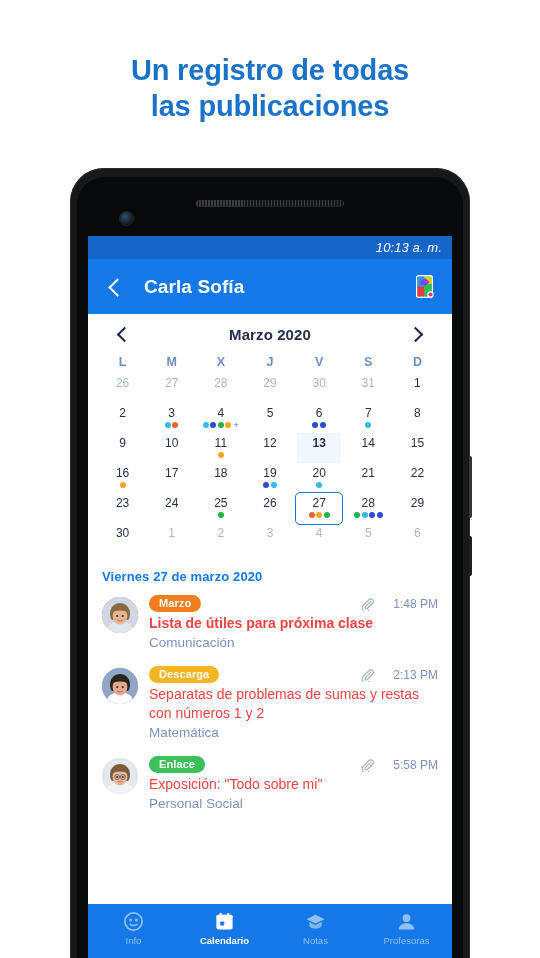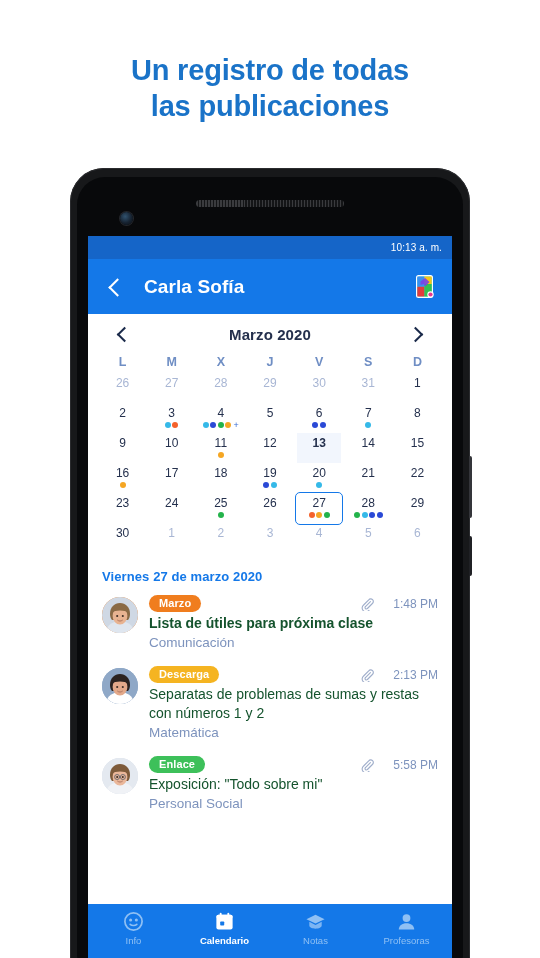--- a/index.html
+++ b/index.html
@@ -90,22 +90,23 @@
   .status-bar {
     height: 23px;
     background: #1565c8;
     display: flex;
     align-items: center;
     justify-content: flex-end;
     padding-right: 10px;
   }
   .status-time {
     color: #ffffff;
-    font-size: 10px;
+    font-size: 13px;
     letter-spacing: 0.1px;
+    font-style: italic;
   }
 
   
   .app-header {
     height: 55px;
     background: #1478e8;
     display: flex;
     align-items: center;
     padding: 0 14px;
   }
@@ -283,21 +284,21 @@
     display: flex;
     align-items: center;
     gap: 19px;
   }
   .clip-icon { width: 13px; height: 13px; opacity: 0.85; }
   .post-time {
     color: #7d93bd;
     font-size: 12px;
   }
   .post-title {
-    color: #14532d;
+    color: #ef4444;
     font-size: 14px;
     line-height: 19px;
     margin-top: 2px;
   }
   .post-title.bold { font-weight: 700; }
   .post-subject {
     color: #7d93bd;
     font-size: 13.5px;
     margin-top: 1px;
     line-height: 18px;

